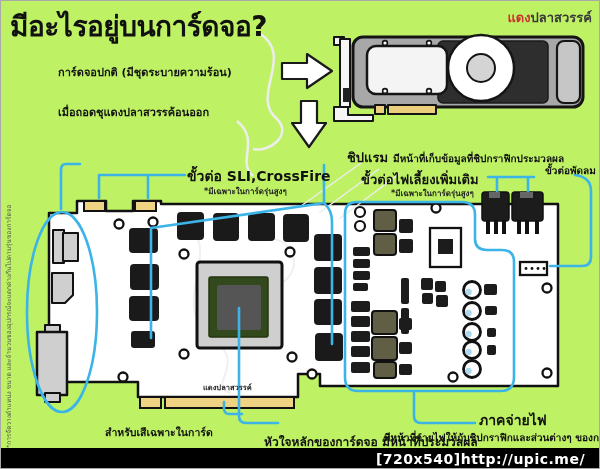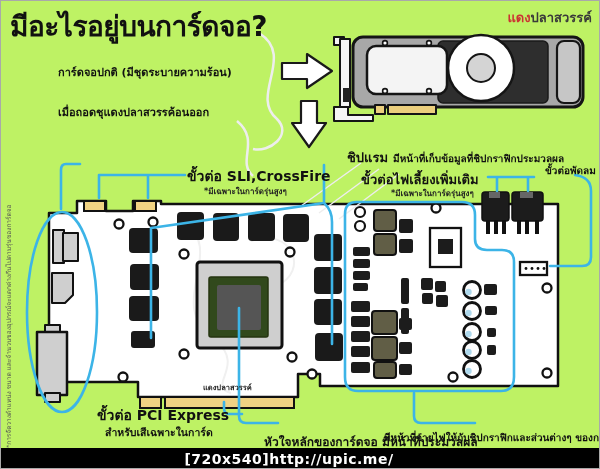--- a/index.html
+++ b/index.html
@@ -28,22 +28,22 @@
   .desc{font-weight:600;color:#111;}
   .desc-pcie{left:104px;top:423px;font-size:10.5px;}
   .lbl-gpu{left:281px;top:410px;font-size:14px;}
   .desc-gpu{left:263px;top:431px;font-size:12px;}
   .lbl-psu{left:478px;top:408px;font-size:14px;}
   .desc-psu{left:383px;top:429px;font-size:10px;}
   .board-mark{left:202px;top:380px;font-size:7.5px;font-weight:bold;color:#222;}
   .side-note{left:3px;top:447px;font-size:6.5px;color:#555;transform:rotate(-90deg);
              transform-origin:0 0;width:300px;}
   .footer{left:0;top:447px;width:600px;height:22px;background:#000;color:#fff;
-          text-align:center;font-size:14px;font-weight:bold;line-height:22px;
-          padding-right:24px;box-sizing:border-box;letter-spacing:0.5px;}
+          text-align:right;font-size:14px;font-weight:bold;line-height:22px;
+          padding-right:16px;box-sizing:border-box;letter-spacing:0.5px;}
   svg{position:absolute;left:0;top:0;}
 </style>
 </head>
 <body>
 
 <div class="canvas">
 
   <svg width="600" height="469" viewBox="0 0 600 469">
 
     <g stroke="#ededed" stroke-width="2.5" fill="none">
@@ -249,25 +249,25 @@
   <div class="abs lbl-ram">
     <span class="big">ชิปแรม</span>
     <span class="small">มีหน้าที่เก็บข้อมูลที่ชิปกราฟิกประมวลผล</span>
   </div>
 
   <div class="abs lbl lbl-epower">ขั้วต่อไฟเลี้ยงเพิ่มเติม</div>
   <div class="abs note note-epower">*มีเฉพาะในการ์ดรุ่นสูงๆ</div>
 
   <div class="abs lbl lbl-fan">ขั้วต่อพัดลม</div>
 
-  <div class="abs lbl lbl-pcie">ขั้วต่อ PCI Express</div>
   <div class="abs desc desc-pcie">สำหรับเสีเฉพาะในการ์ด</div>
 
   <div class="abs desc desc-gpu">หัวใจหลักของการ์ดจอ มีหน้าที่ประมวลผล</div>
 
+  <div class="abs lbl lbl-psu">ภาคจ่ายไฟ</div>
   <div class="abs desc desc-psu">มีหน้าที่จ่ายไฟให้กับชิปกราฟิกและส่วนต่างๆ ของการ์ด</div>
 
   <div class="abs board-mark">แดงปลาสวรรค์</div>
 
   <div class="abs side-note">*การจัดวางตำแหน่ง ขนาด และจำนวนของอุปกรณ์จะแตกต่างกันไปตามรุ่นของการ์ดจอ</div>
 
   <div class="abs footer">
     <span>[720x540]http://upic.me/</span>
   </div>
 </div>

